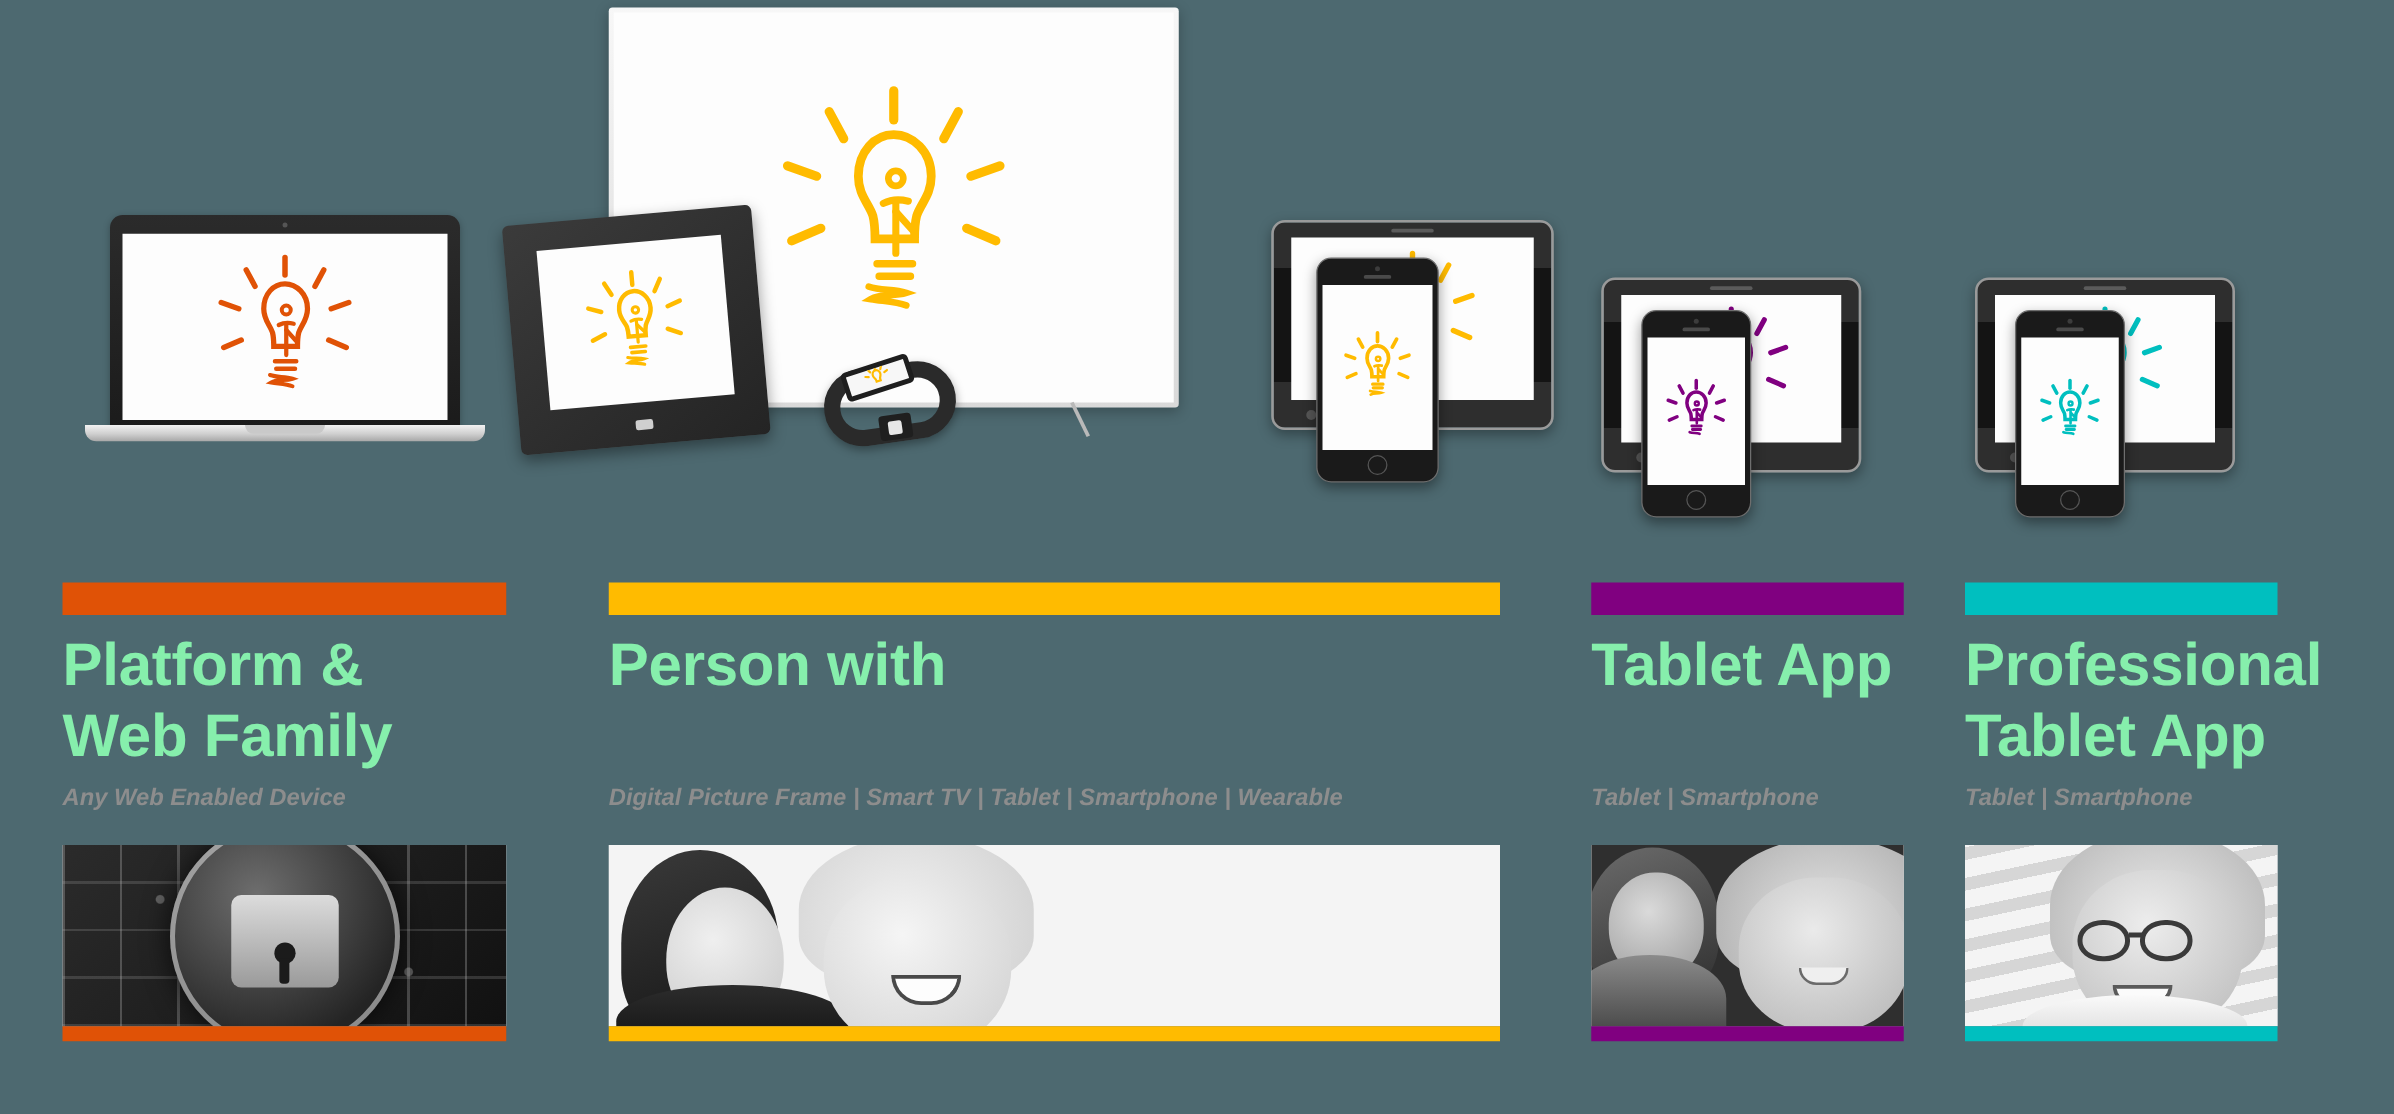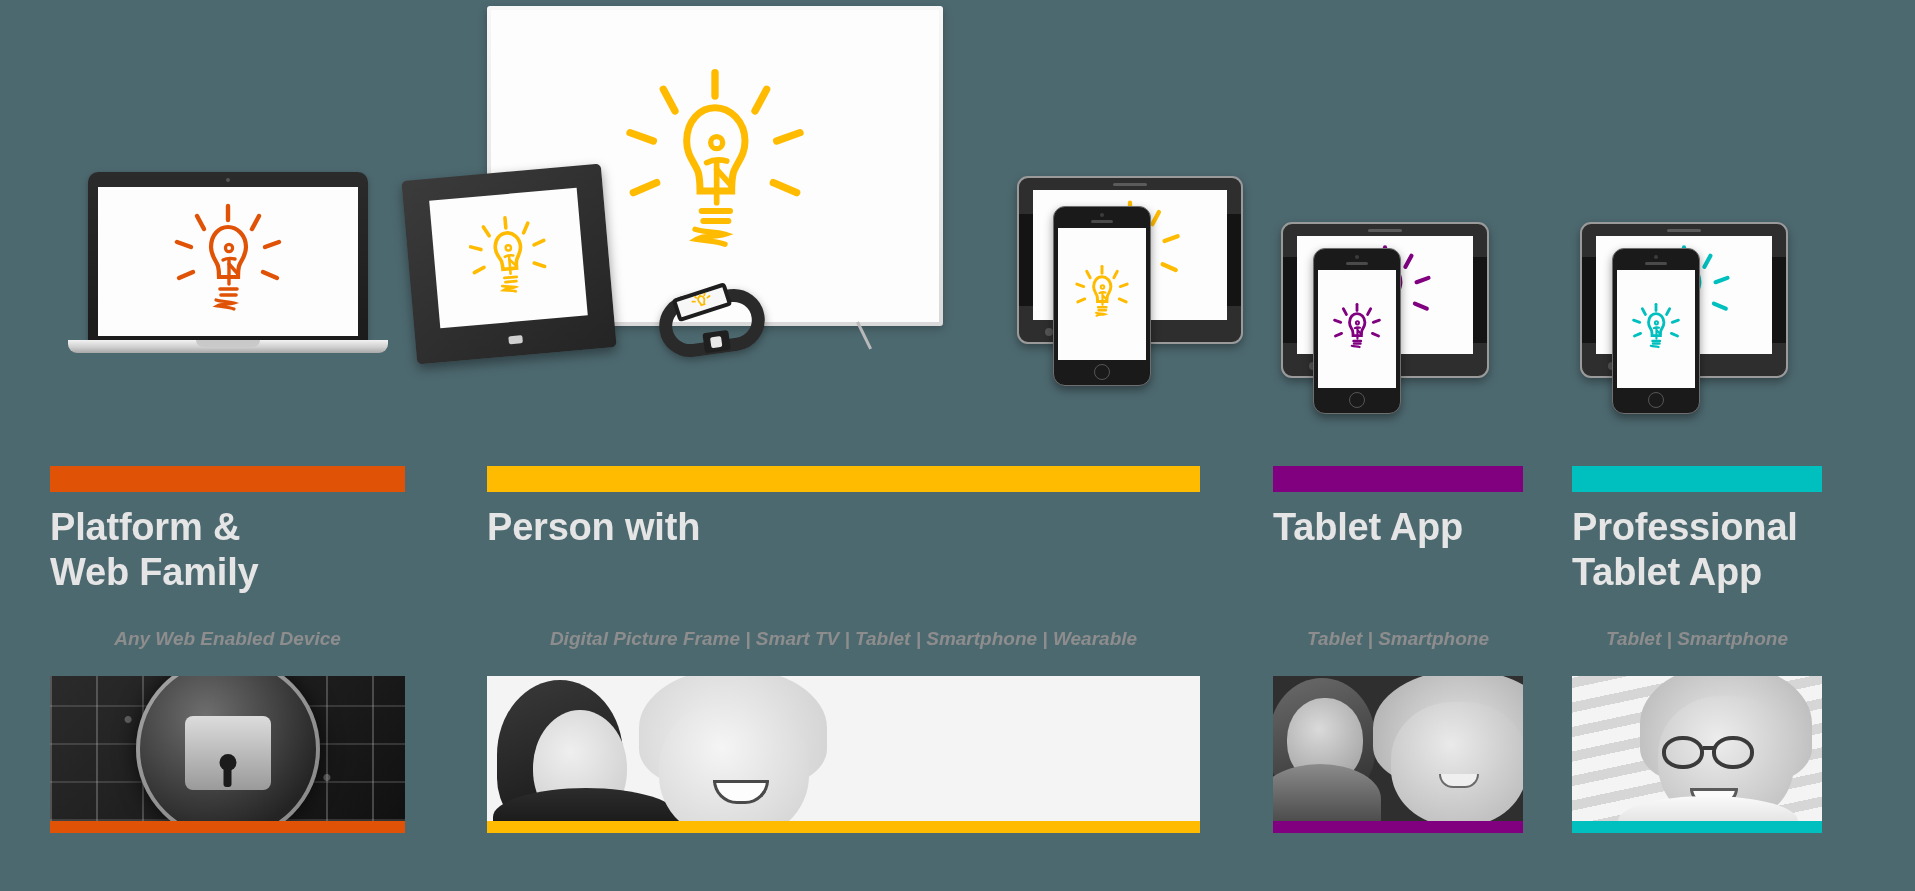--- a/index.html
+++ b/index.html
@@ -50,39 +50,38 @@
     height: 26px;
     width: 100%;
   }
 
   
   .title {
     position: absolute;
     left: 0;
     top: 505px;
     width: 100%;
-    font-size: 38px;
+    font-size: 48px;
     font-weight: bold;
     line-height: 1.18;
-    color: #e5e5e5;
+    color: #86efac;
     letter-spacing: -0.2px;
   }
   .title .ln { display: block; }
 
   .subtitle {
     position: absolute;
     left: 0;
     top: 628px;
     width: 100%;
     font-size: 19px;
     font-style: italic;
     font-weight: bold;
     color: #8d8d8d;
     white-space: nowrap;
-    text-align: center;
   }
 
   
   .photo {
     position: absolute;
     left: 0;
     top: 676px;
     width: 100%;
     height: 145px;
     overflow: hidden;

